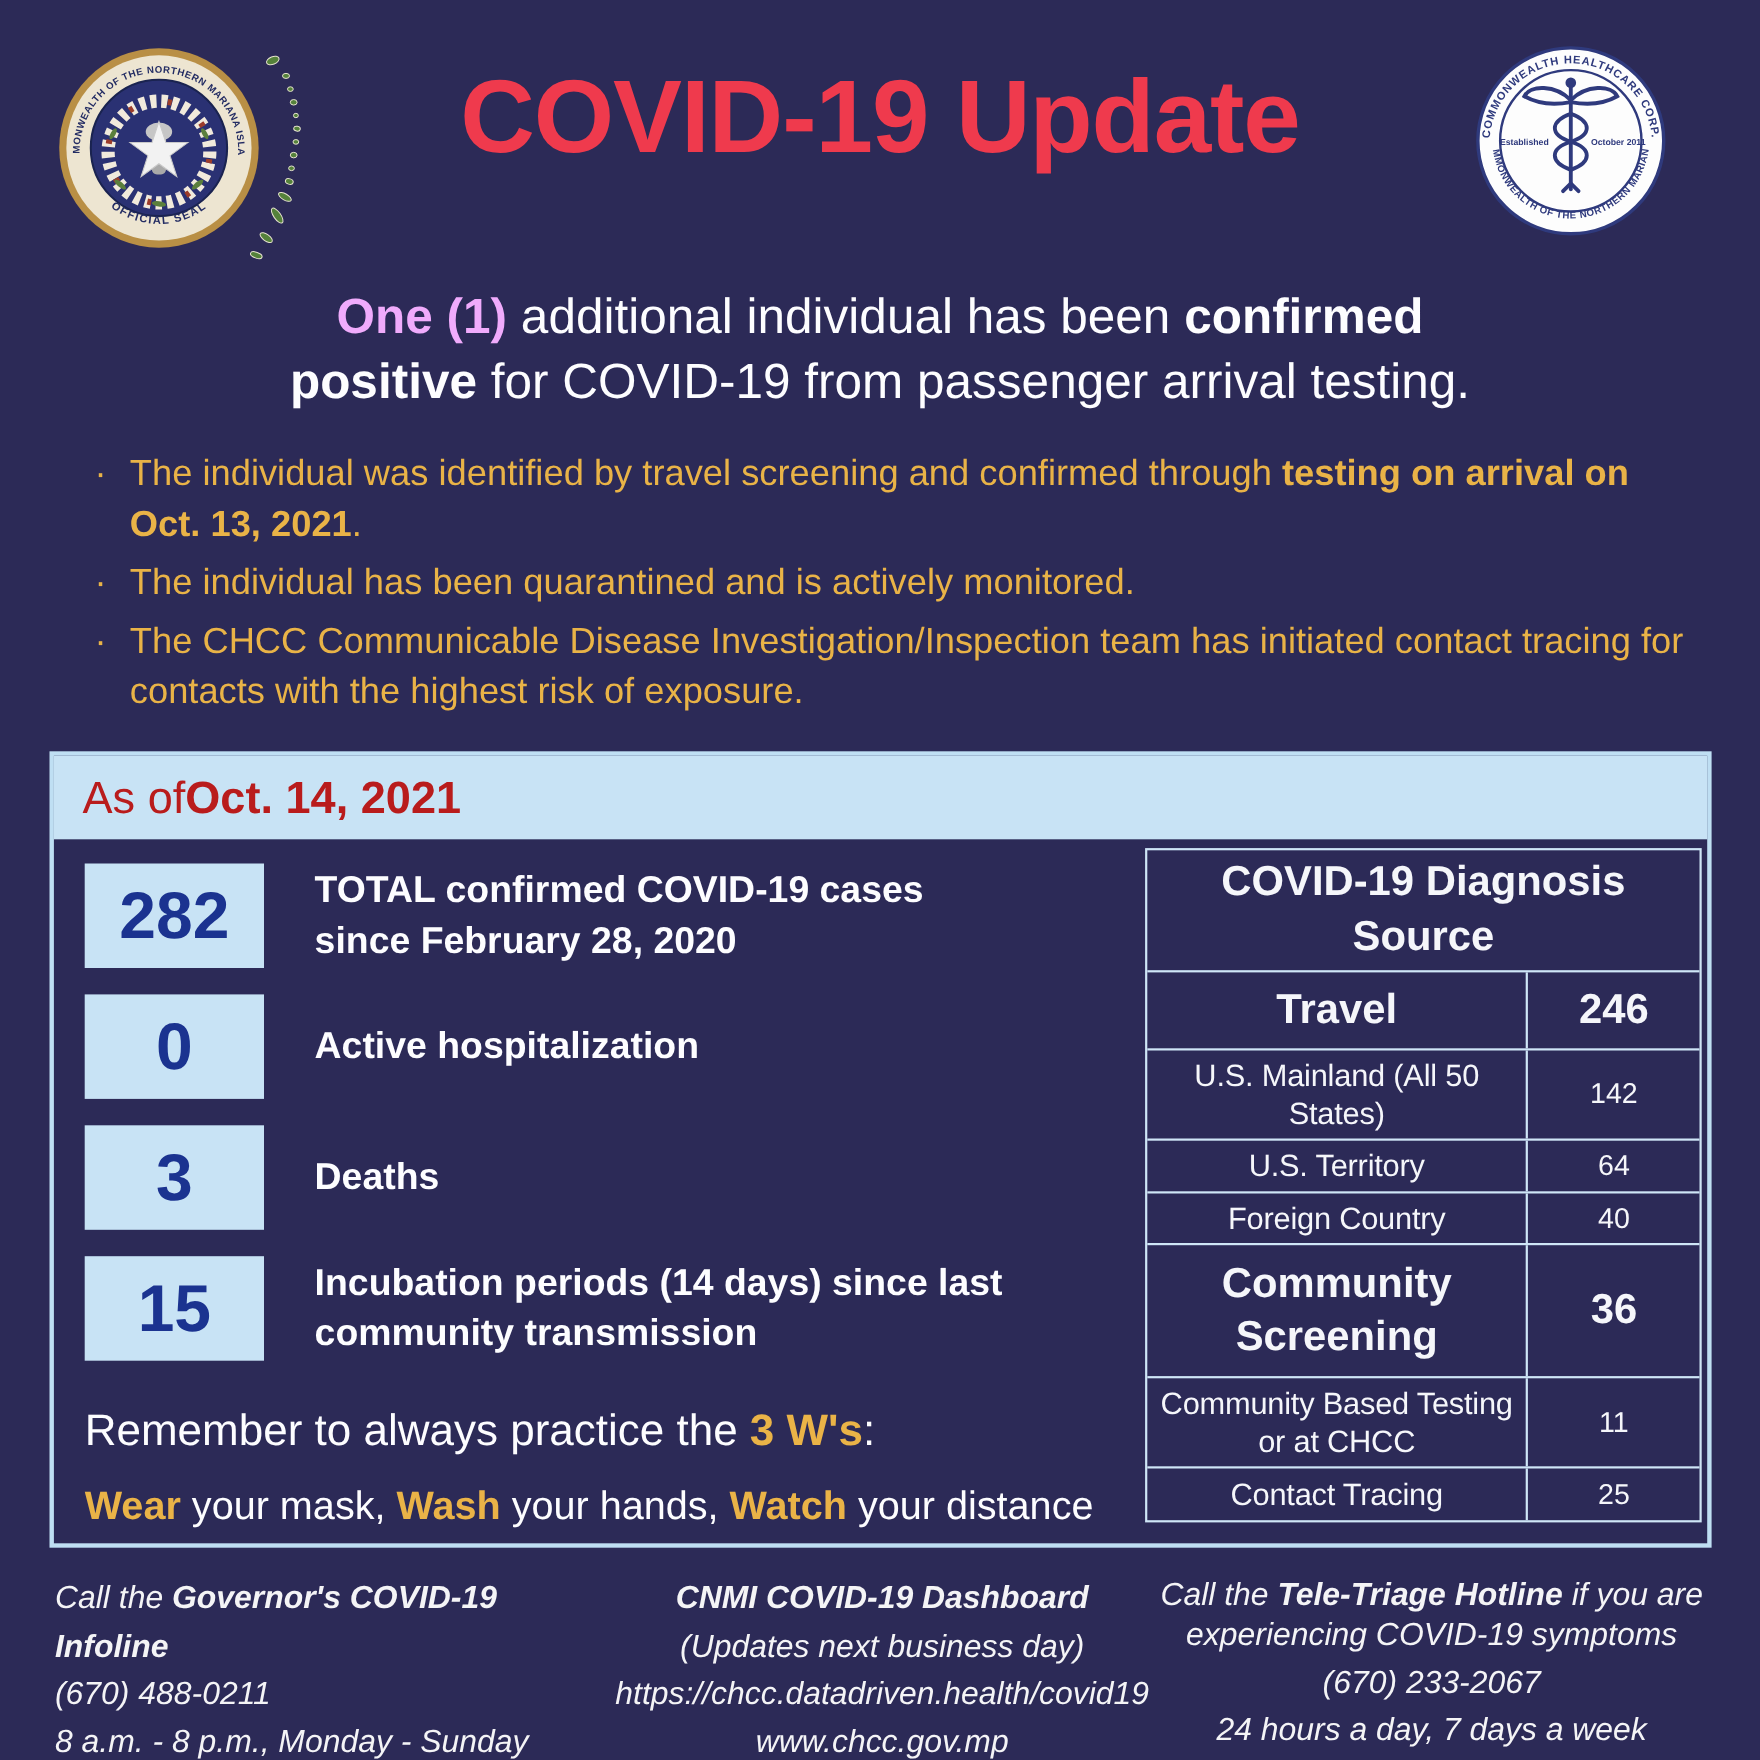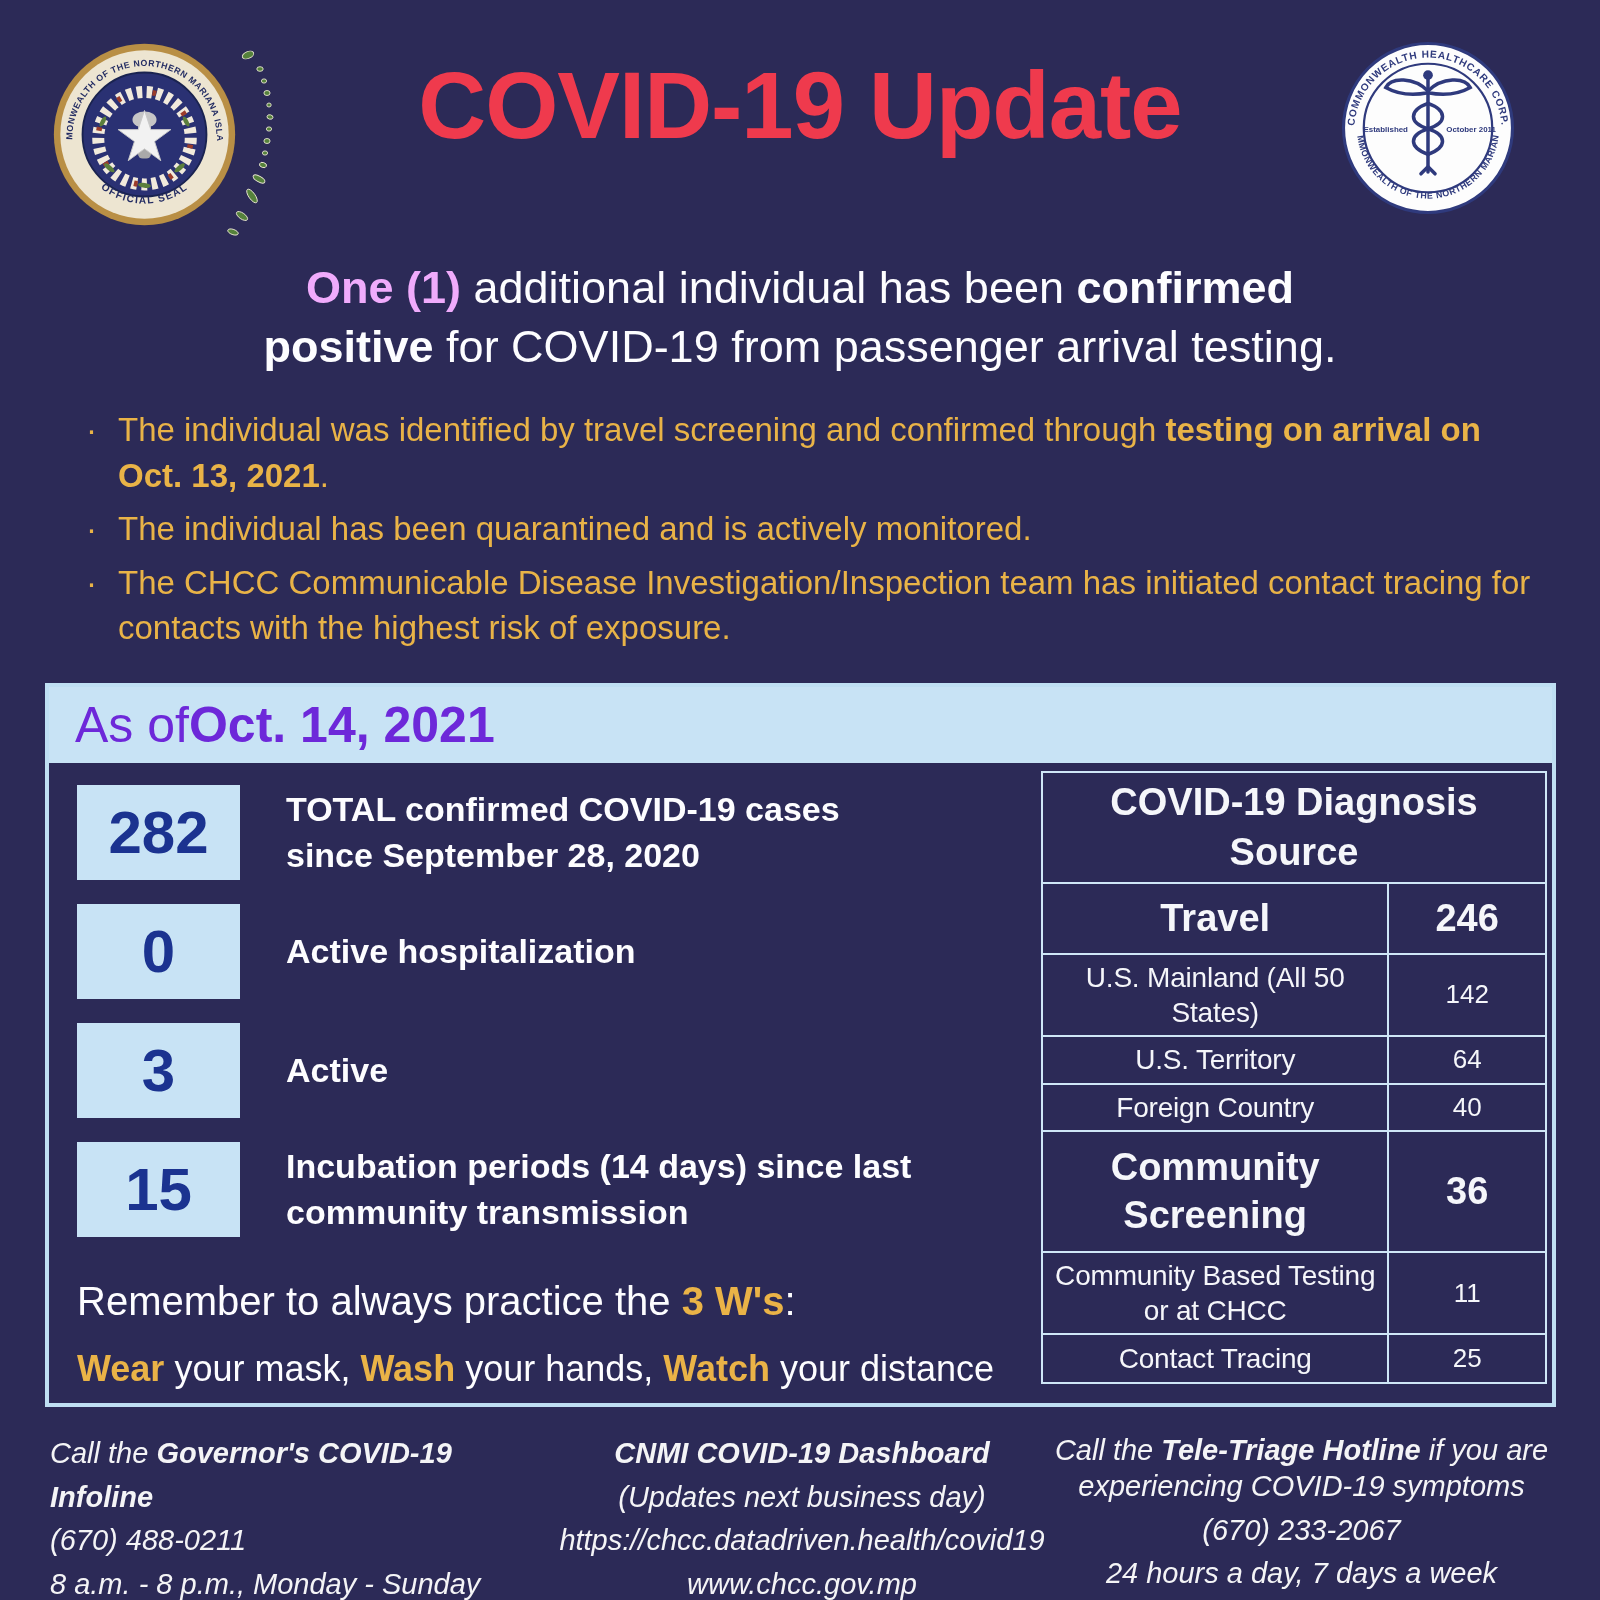--- a/index.html
+++ b/index.html
@@ -38,22 +38,22 @@
   .bullets li { position:relative; padding-left:46px; margin-bottom:8px; }
   .bullets .dot { position:absolute; left:14px; top:0px; font-size:33px; }
   .bullets .b { font-weight:700; }
 
   
   .main-box {
     position:absolute; top:683px; left:45px; width:1511px; height:724px;
     border:4px solid #BFDFF3; background:#2C2A57;
   }
   .banner {
-    height:76px; background:#C8E3F5; color:#6d28d9;
-    display:flex; align-items:center; padding-left:26px; font-size:50px;
+    height:76px; background:#C8E3F5; color:#b91c1c;
+    display:flex; align-items:center; padding-left:26px; font-size:41px;
   }
   .banner .date { font-weight:700; }
   .box-content { display:flex; height:640px; }
 
   .stats-col { flex:1; padding:22px 6px 14px 28px; display:flex; flex-direction:column; }
   .stat-row { display:flex; align-items:center; margin-bottom:24px; }
   .stat-num {
     flex:none; width:163px; height:95px; background:#C8E3F5;
     color:#1B3390; font-weight:700; font-size:60px;
     display:flex; align-items:center; justify-content:center;
@@ -207,29 +207,29 @@
   <div class="banner">
       <span>As of </span>
       <span class="date">Oct. 14, 2021</span>
     </div>
 
   <div class="box-content">
 
     <div class="stats-col">
       <div class="stat-row">
         <div class="stat-num">282</div>
-        <div class="stat-label w1">TOTAL confirmed COVID-19 cases since September 28, 2020</div>
+        <div class="stat-label w1">TOTAL confirmed COVID-19 cases since February 28, 2020</div>
       </div>
       <div class="stat-row">
         <div class="stat-num">0</div>
         <div class="stat-label">Active hospitalization</div>
       </div>
       <div class="stat-row">
         <div class="stat-num">3</div>
-        <div class="stat-label">Active</div>
+        <div class="stat-label">Deaths</div>
       </div>
       <div class="stat-row">
         <div class="stat-num">15</div>
         <div class="stat-label w4">Incubation periods (14 days) since last community transmission</div>
       </div>
 
       <div class="remember"><span>Remember to always practice the </span><span class="gold-b">3 W's</span><span>:</span></div>
 
       <div class="wear"><span class="gold-b">Wear</span><span> your mask, </span><span class="gold-b">Wash</span><span> your hands, </span><span class="gold-b">Watch</span><span> your distance</span></div>
     </div>

